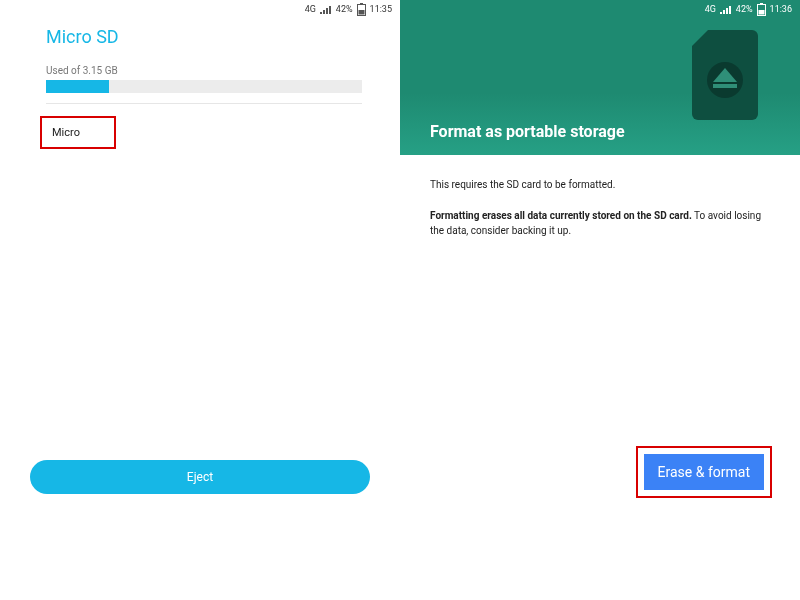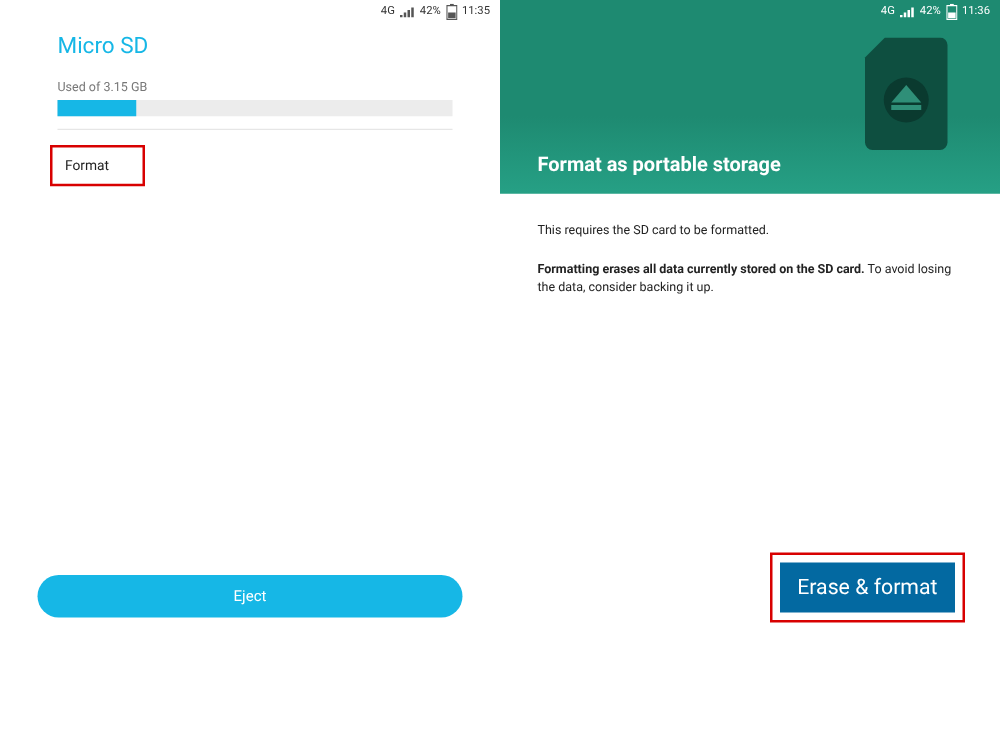--- a/index.html
+++ b/index.html
@@ -135,23 +135,23 @@
     .body-text strong { font-weight: 700; }
 
     .erase-wrap {
       position: absolute;
       right: 28px;
       bottom: 26px;
       border: 2px solid #d80000;
       padding: 6px;
     }
     .erase-btn {
-      background: #0369a1;
+      background: #3b82f6;
       color: #fff;
-      font-size: 17px;
+      font-size: 14px;
       padding: 10px 14px;
       cursor: pointer;
       text-align: right;
     }
   </style>
 </head>
 <body>
 
 <div class="panel">
   <div class="status-bar dark">
@@ -176,21 +176,21 @@
     <div class="page-title">Micro SD</div>
 
     <div class="used-line">Used of 3.15 GB</div>
 
     <div class="bar-track">
       <div class="bar-fill" style="width:20%"></div>
     </div>
     <div class="divider-thin"></div>
 
     <div class="highlight-box">
-      <div class="lbl">Format</div>
+      <div class="lbl">Micro</div>
     </div>
   </div>
 
   <div class="eject-btn">
     <span>Eject</span>
   </div>
 </div>
 
 <div class="panel">
   <div class="hero">

